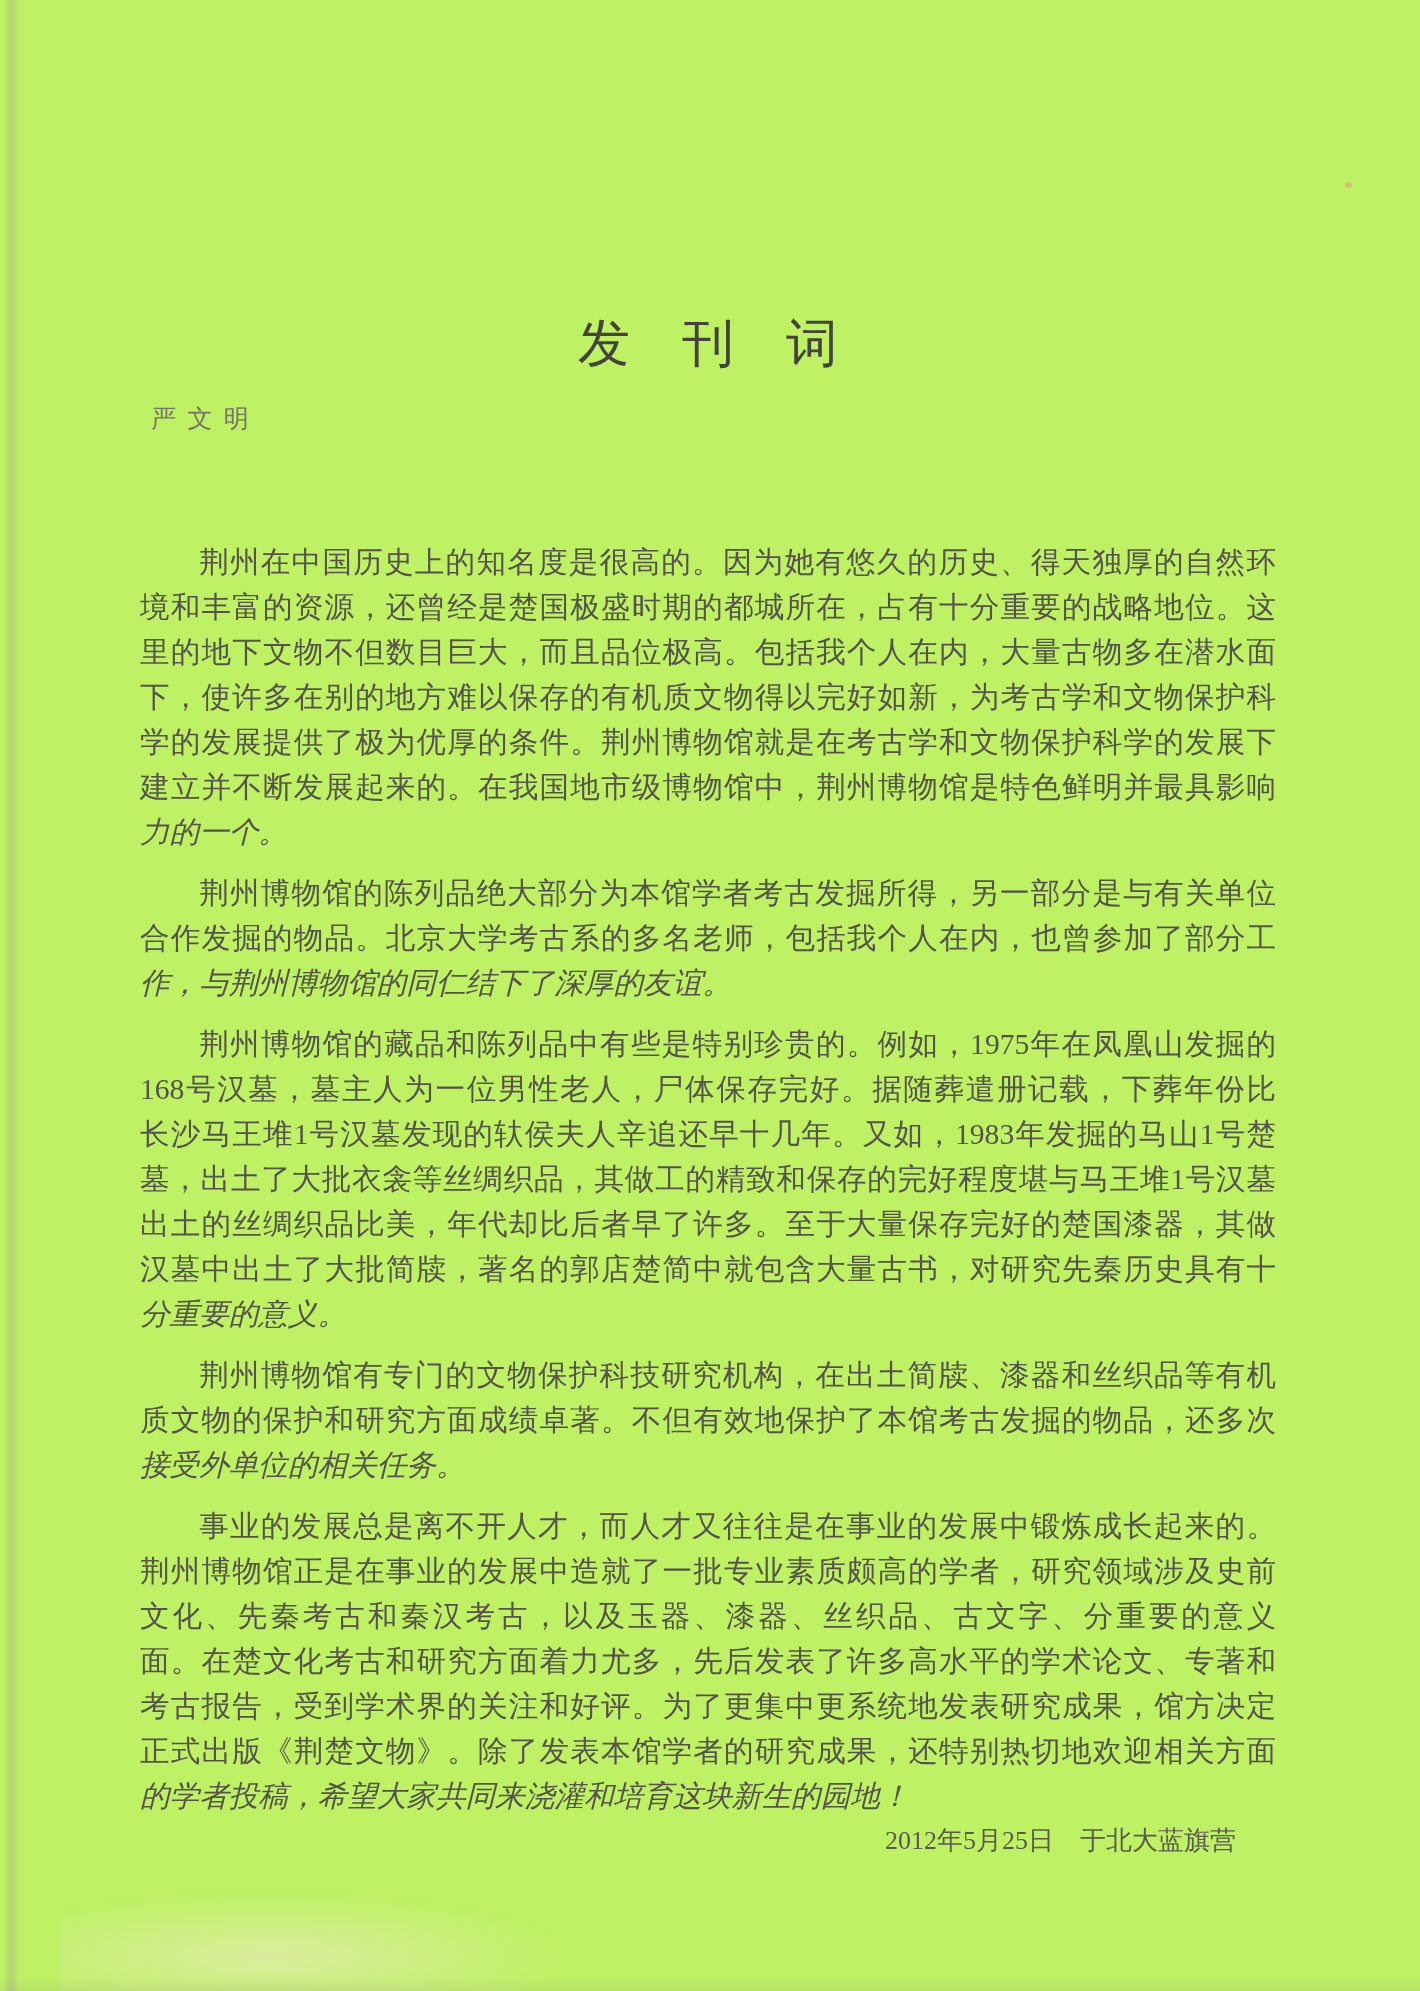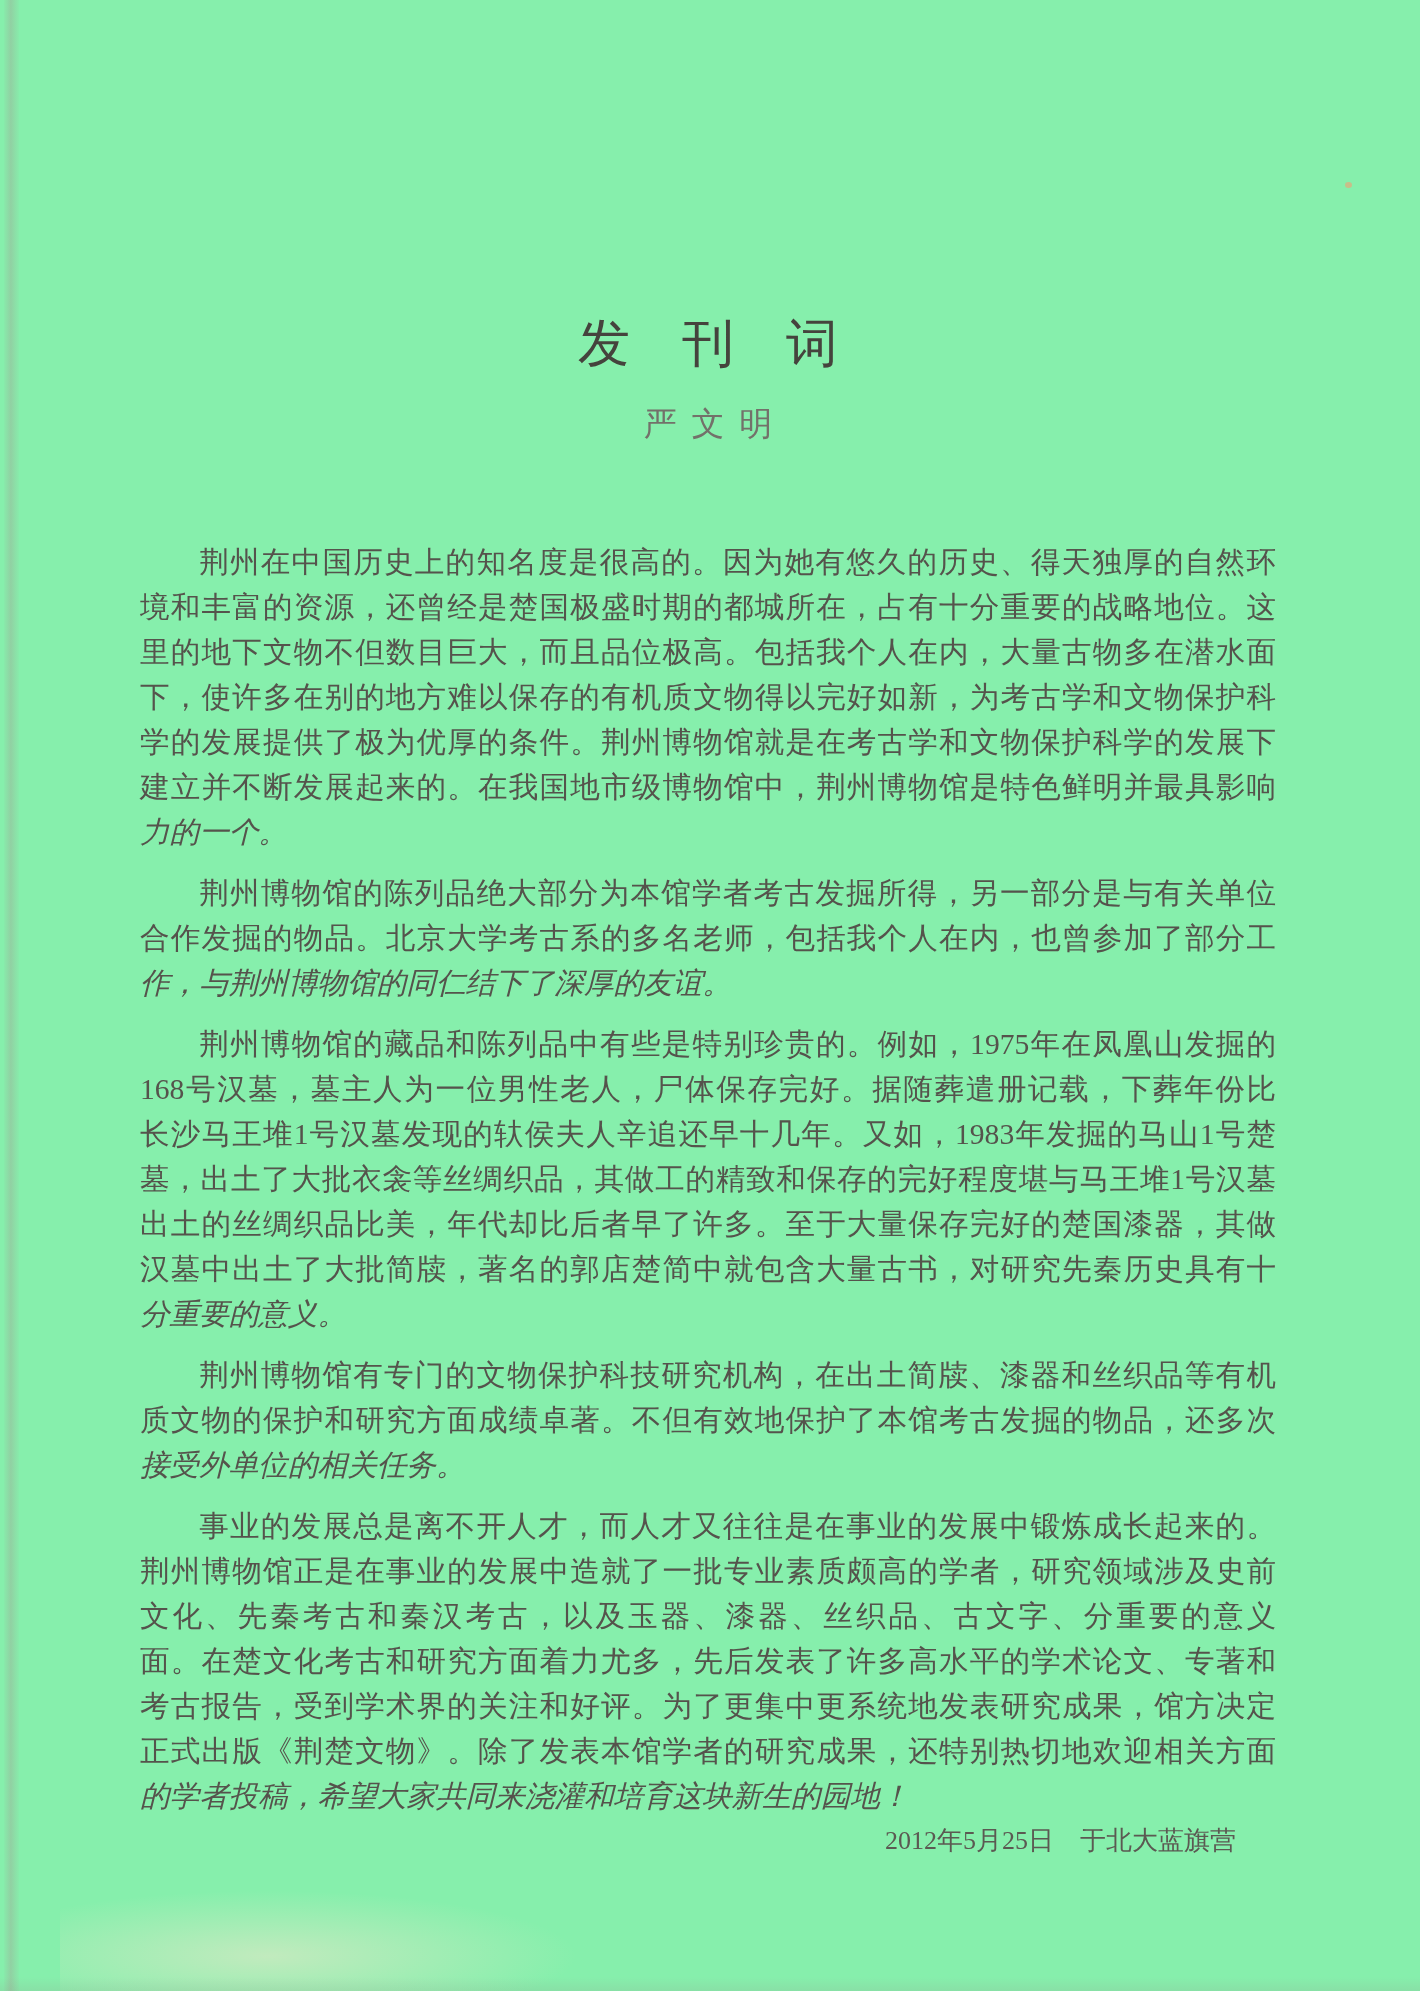--- a/index.html
+++ b/index.html
@@ -1,19 +1,19 @@
 <!DOCTYPE html>
 <html lang="zh"><head>
 <meta charset="utf-8">
 <style>
   html,body { margin:0; padding:0; background:#ffffff; }
   .page {
     position:relative;
     width:1420px; height:1991px;
-    background:#86efac;
+    background:#bef264;
     font-family:"Liberation Serif","DejaVu Serif",serif;
     overflow:hidden;
   }
   
   .spine-shadow {
     position:absolute; left:4px; top:0; width:15px; height:100%;
     background:linear-gradient(to right,
       rgba(163,159,148,0.05),
       rgba(163,159,148,0.38) 45%,
       rgba(163,159,148,0.04));
@@ -36,22 +36,21 @@
   .doc-title {
     position:absolute; top:274px; left:140px; width:1136px;
     box-sizing:border-box; padding-left:1em;
     text-align:center;
     font-size:52px; font-weight:500; letter-spacing:1em;
     color:#45433d;
   }
   .doc-author {
     position:absolute; top:402px; left:140px; width:1136px;
     box-sizing:border-box; padding-left:0.45em;
-    text-align:center;
-    font-size:33px; letter-spacing:0.45em;
+    font-size:25px; letter-spacing:0.45em;
     color:#73716a;
     font-family:Liberation Mono, monospace;
   }
   .doc-body {
     position:absolute; top:524px; left:140px; width:1136px;
     font-size:29.6px; line-height:45px;
     color:#55534c;
   }
   .text-line {
     text-align:justify;

